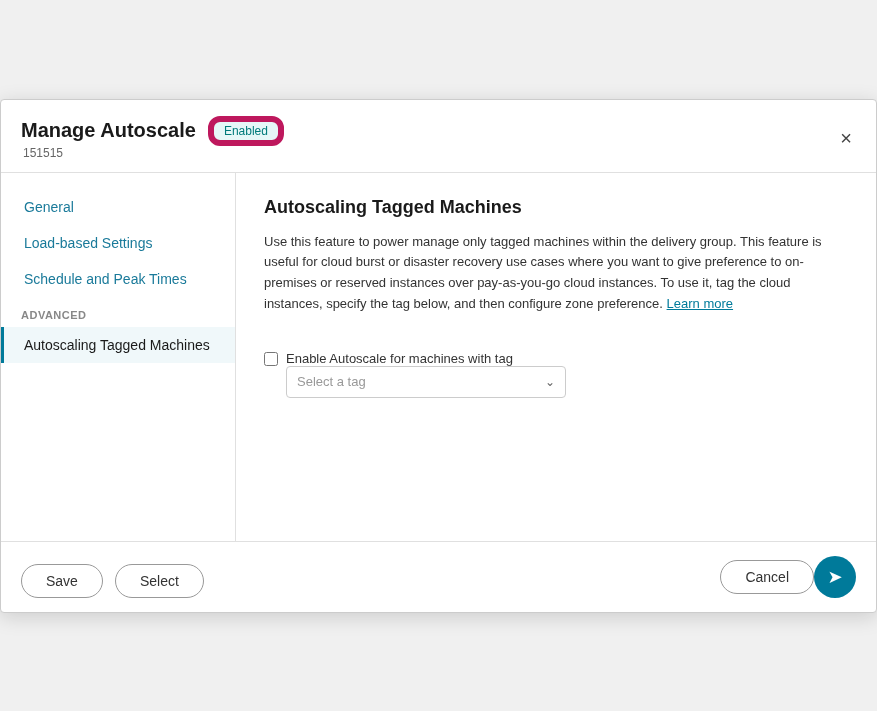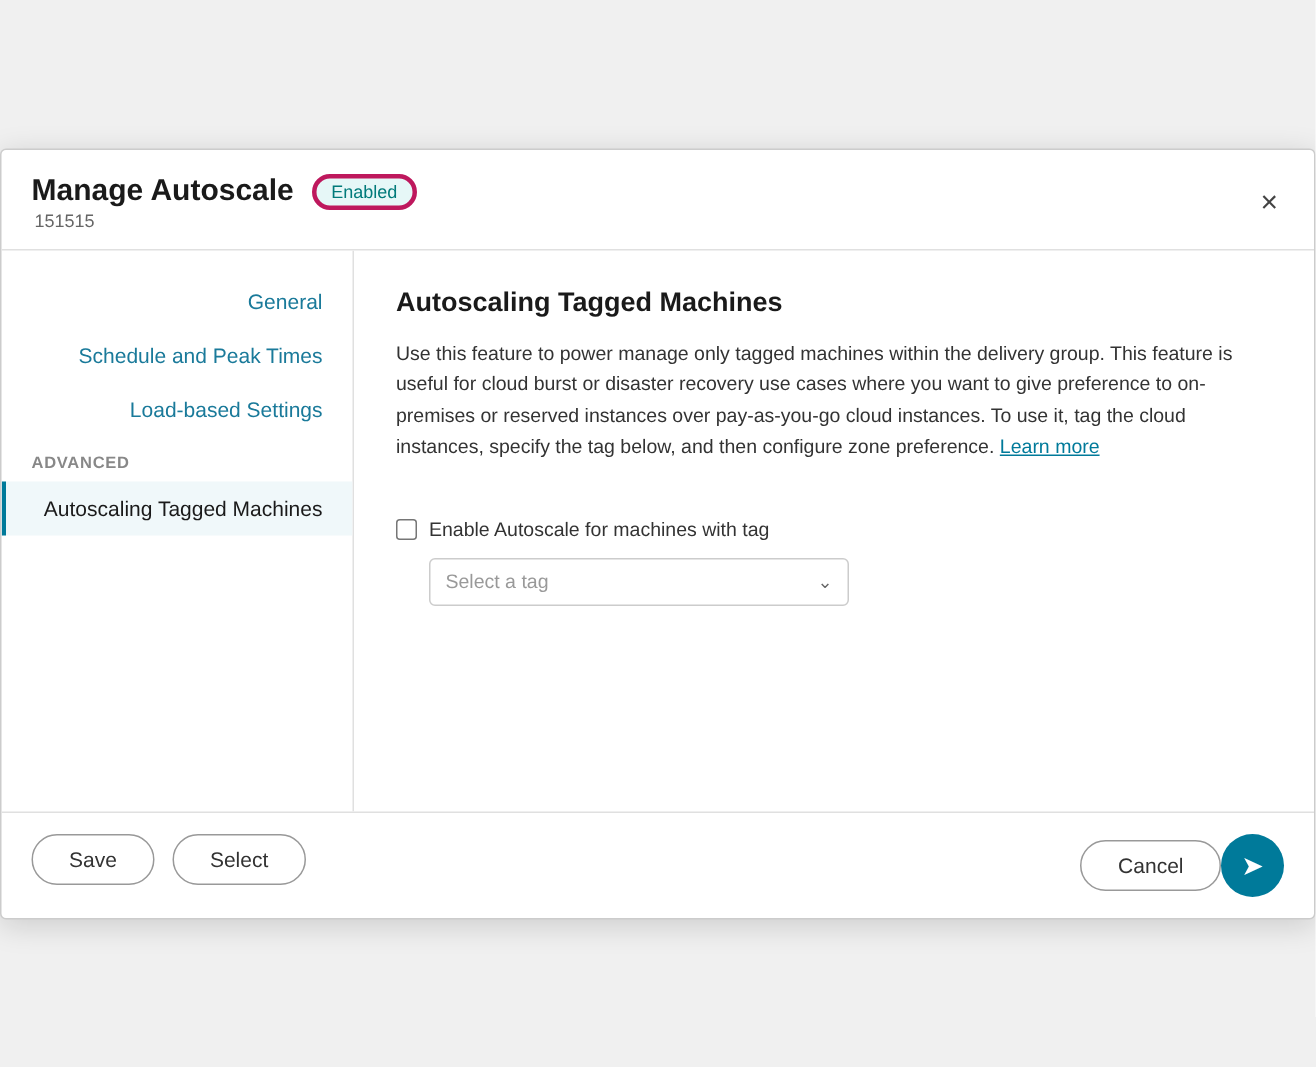--- a/index.html
+++ b/index.html
@@ -32,21 +32,21 @@
     }
     .modal-title {
       font-size: 20px;
       font-weight: 700;
       color: #1a1a1a;
       margin-right: 12px;
     }
     .status-badge {
       background: #e6f7f7;
       color: #007a7a;
-      border: 3px solid #be185d;
+      border: 6px solid #be185d;
       border-radius: 12px;
       padding: 2px 10px;
       font-size: 12px;
       font-weight: 500;
     }
     .modal-subtitle {
       font-size: 12px;
       color: #666;
       margin-top: 0;
       margin-left: 2px;
@@ -82,21 +82,20 @@
       padding: 16px 0;
       flex-shrink: 0;
       overflow-y: auto;
     }
     .sidebar-item {
       padding: 10px 20px;
       font-size: 14px;
       color: #1a7a9a;
       cursor: pointer;
       border-left: 3px solid transparent;
-      text-align: right;
     }
     .sidebar-item.active {
       border-left: 3px solid #007a9a;
       color: #1a1a1a;
       font-weight: 500;
       background: #f0f8fa;
     }
     .sidebar-item.regular {
       color: #1a7a9a;
       border-left: 3px solid transparent;
@@ -130,21 +129,20 @@
     }
     .learn-more-link {
       color: #007a9a;
       text-decoration: underline;
       cursor: pointer;
     }
     .checkbox-row {
       display: flex;
       align-items: flex-end;
       gap: 8px;
-      margin-bottom: 12px;
     }
     .checkbox-input {
       width: 14px;
       height: 14px;
       cursor: pointer;
       accent-color: #007a9a;
       border: 1px solid #aaa;
     }
     .checkbox-label {
       font-size: 13px;
@@ -166,21 +164,21 @@
       margin-left: 22px;
       gap: 17px;
     }
     .tag-select-arrow {
       font-size: 12px;
       color: #666;
     }
     
     .modal-footer {
       display: flex;
-      align-items: flex-start;
+      align-items: flex-end;
       padding: 14px 20px;
       border-top: 1px solid #e0e0e0;
       flex-shrink: 0;
       justify-content: space-between;
     }
     .footer-left {
       display: flex;
       gap: 12px;
     }
     .footer-right {
@@ -227,24 +225,24 @@
     <button class="close-btn">×</button>
   </div>
 
   <div class="modal-body">
 
     <div class="sidebar">
       <div class="sidebar-item regular">
         <span>General</span>
       </div>
       <div class="sidebar-item regular">
+        <span>Load-based Settings</span>
+      </div>
+      <div class="sidebar-item regular">
         <span>Schedule and Peak Times</span>
-      </div>
-      <div class="sidebar-item regular">
-        <span>Load-based Settings</span>
       </div>
       <div class="sidebar-section-label">ADVANCED</div>
       <div class="sidebar-item active">
         <span>Autoscaling Tagged Machines</span>
       </div>
     </div>
 
     <div class="main-content">
       <div class="content-title">Autoscaling Tagged Machines</div>
       <p class="description-text">

